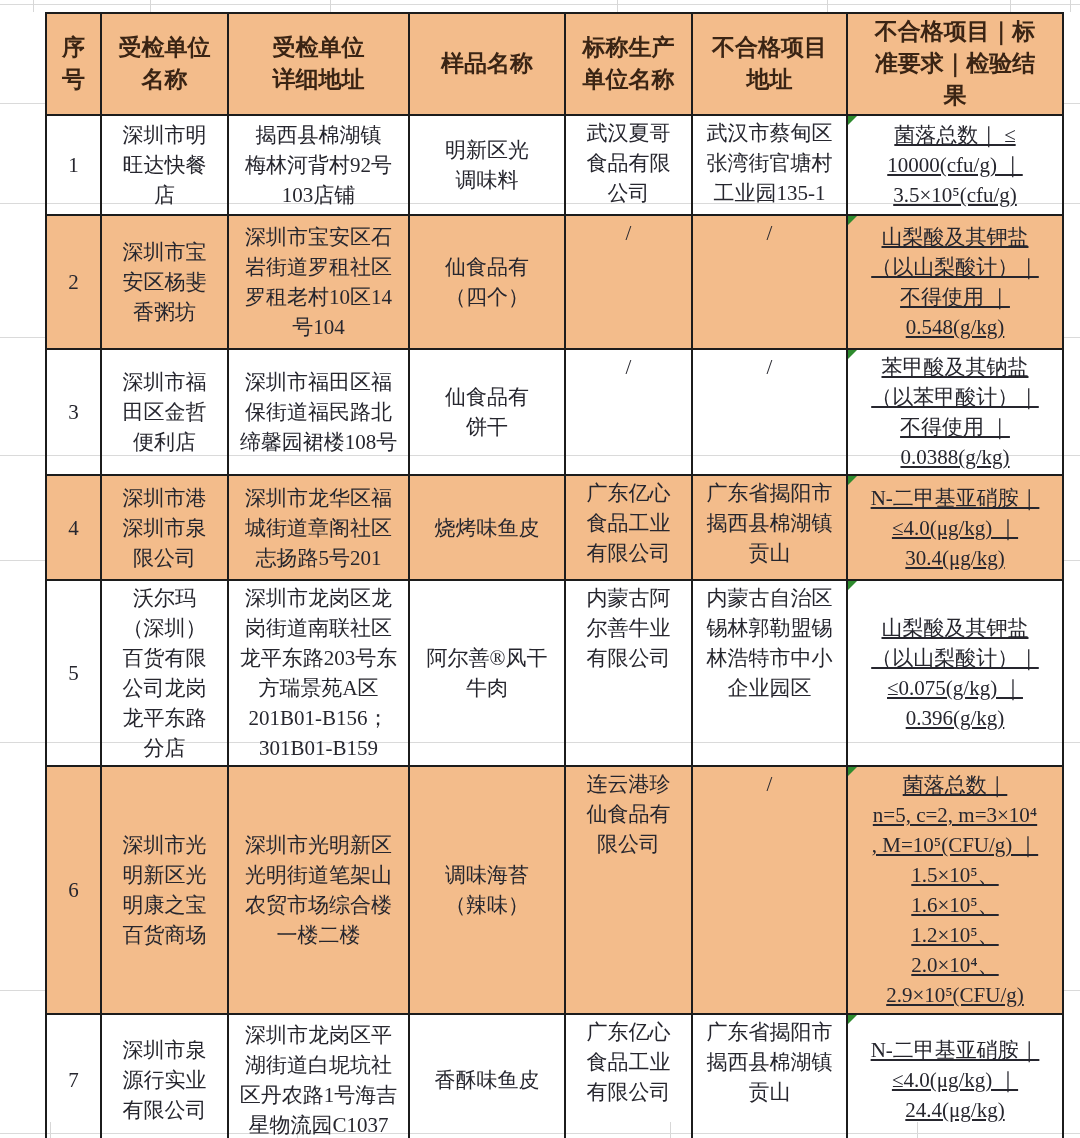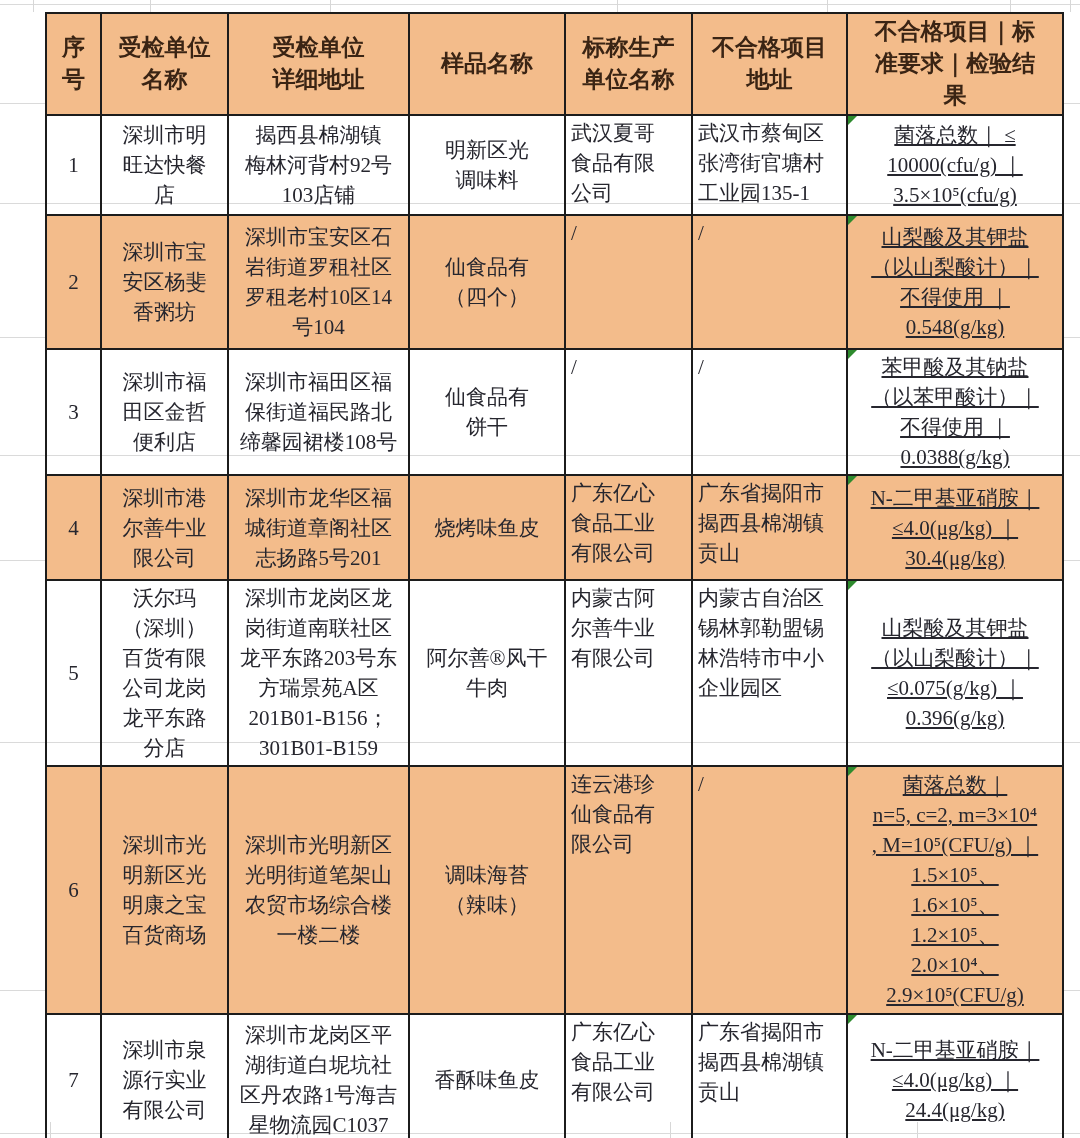--- a/index.html
+++ b/index.html
@@ -30,21 +30,21 @@
     overflow:hidden;
   }
   th{
     background:#f3bc8b;
     color:#3a2414;
     font-size:23px;
     font-weight:bold;
     line-height:32px;
   }
   tr.zebra td{background:#f3bc8b;}
-  td.left-top{vertical-align:top;text-align:left;}
+  td.left-top{vertical-align:top;text-align:center;}
   td.result{position:relative;text-decoration:underline;}
   .flag{
     position:absolute;top:0;left:0;width:0;height:0;
     border-top:9px solid #2e8b2e;
     border-right:9px solid transparent;
   }
 </style>
 </head>
 <body>
 
@@ -152,21 +152,21 @@
       <td class="left-top">/</td>
       <td class="result"><i class="flag"></i><span>苯甲酸及其钠盐
 （以苯甲酸计）｜
 不得使用  ｜
 0.0388(g/kg)</span></td>
     </tr>
 
     <tr class="zebra" style="height:105px;">
       <td>4</td>
       <td>深圳市港
-尔善牛业
+深圳市泉
 限公司</td>
       <td>深圳市龙华区福
 城街道章阁社区
 志扬路5号201</td>
       <td>烧烤味鱼皮</td>
       <td class="left-top">广东亿心
 食品工业
 有限公司</td>
       <td class="left-top">广东省揭阳市
 揭西县棉湖镇

